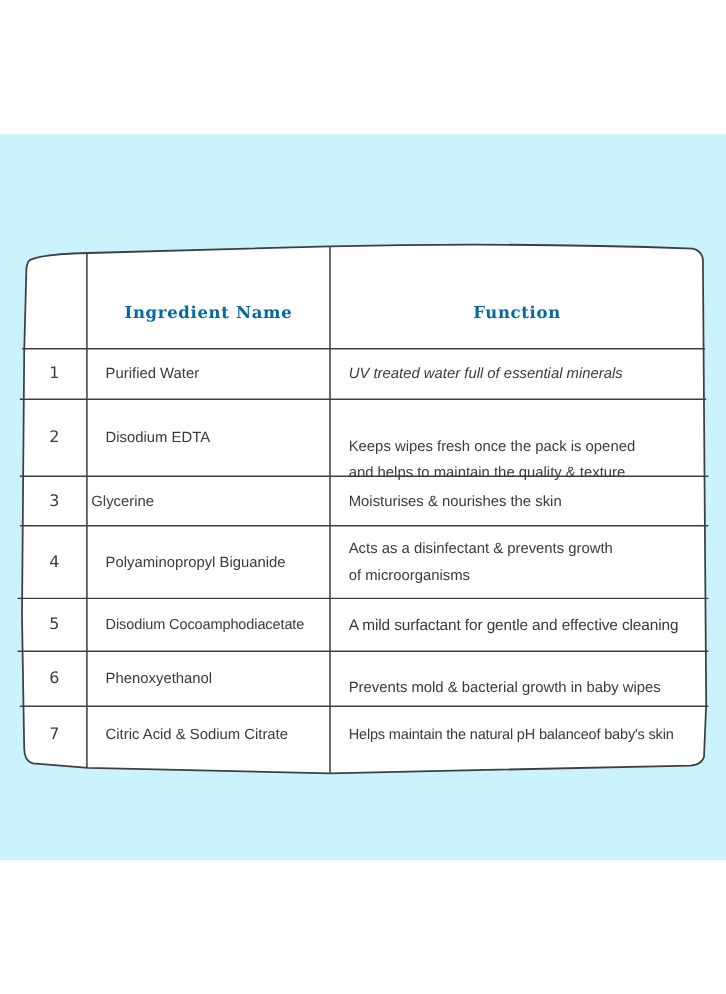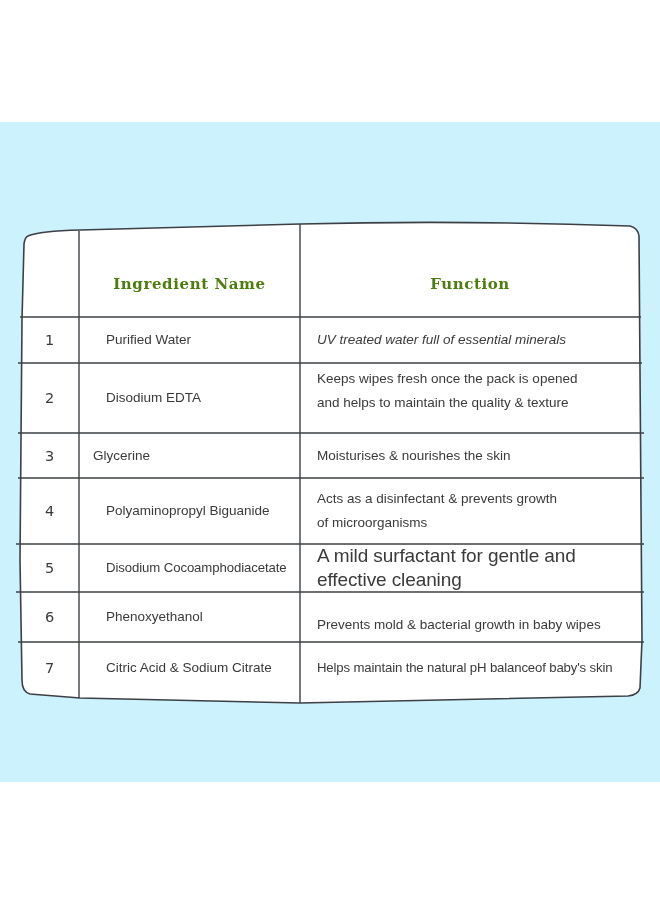--- a/index.html
+++ b/index.html
@@ -33,31 +33,31 @@
       color: #3a3a3a;
       font-family: "Liberation Sans", "DejaVu Sans", sans-serif;
       font-size: 13.5px;
       line-height: 24px;
       box-sizing: border-box;
     }
     .hdr {
       font-family: "DejaVu Serif", "Liberation Serif", serif;
       font-weight: bold;
       font-size: 15px;
-      color: #4d7c0f;
+      color: #0369a1;
       letter-spacing: 0.6px;
       justify-content: center;
     }
     .num {
       justify-content: center;
       font-family: "DejaVu Sans", sans-serif;
       font-size: 14.5px;
       color: #3a3a3a;
     }
-    .name { padding-left: 17px; margin-left: 10px; }
+    .name { padding-left: 17px; }
     .func { padding-left: 17px; white-space: pre-line; }
   </style>
 </head>
 <body>
 
 <div class="band"></div>
 
 <svg class="card-outline" viewBox="0 0 660 904" xmlns="http://www.w3.org/2000/svg">
 
   <path d="M28,236 Q40,231 80,230 L300,224 Q460,220 630,226 Q638,228 639,236 L642,640 L640,688 Q638,695 628,696 L300,703 L80,698 L30,694 Q22,692 22,680 L20,560 L22,320 L24,244 Q25,237 28,236 Z" fill="#ffffff" stroke="#3c4045" stroke-width="1.6"></path>
@@ -80,41 +80,41 @@
 
 <div>
   <div class="cell num" style="left:20px; top:317px; width:59px; height:46px;">1</div>
   <div class="cell name" style="left:79px; top:317px; width:221px; height:46px;">Purified Water</div>
   <div class="cell func" style="left:300px; top:317px; width:342px; height:46px;font-style:italic;">UV treated water full of essential minerals</div>
 </div>
 
 <div>
   <div class="cell num" style="left:20px; top:363px; width:59px; height:70px;">2</div>
   <div class="cell name" style="left:79px; top:363px; width:221px; height:70px;">Disodium EDTA</div>
-  <div class="cell func" style="left:300px; top:356px; width:342px; height:70px;">Keeps wipes fresh once the pack is opened
+  <div class="cell func" style="left:300px; top:383px; width:342px; height:70px;">Keeps wipes fresh once the pack is opened
 and helps to maintain the quality &amp; texture</div>
 </div>
 
 <div>
   <div class="cell num" style="left:20px; top:433px; width:59px; height:45px;">3</div>
   <div class="cell name" style="left:66px; top:433px; width:181px; height:45px;">Glycerine</div>
   <div class="cell func" style="left:300px; top:433px; width:342px; height:45px;">Moisturises &amp; nourishes the skin</div>
 </div>
 
 <div>
   <div class="cell num" style="left:20px; top:478px; width:59px; height:66px;">4</div>
   <div class="cell name" style="left:79px; top:478px; width:221px; height:66px;">Polyaminopropyl Biguanide</div>
   <div class="cell func" style="left:300px; top:478px; width:342px; height:66px;">Acts as a disinfectant &amp; prevents growth
 of microorganisms</div>
 </div>
 
 <div>
   <div class="cell num" style="left:20px; top:544px; width:59px; height:48px;">5</div>
   <div class="cell name" style="left:79px; top:544px; width:221px; height:48px; font-size:13.2px; letter-spacing:-0.1px;">Disodium Cocoamphodiacetate</div>
-  <div class="cell func" style="left:300px; top:544px; width:342px; height:48px; font-size:19px; letter-spacing:-0.1px;">A mild surfactant for gentle and effective cleaning</div>
+  <div class="cell func" style="left:300px; top:544px; width:342px; height:48px; font-size:14px; letter-spacing:-0.1px;">A mild surfactant for gentle and effective cleaning</div>
 </div>
 
 <div>
   <div class="cell num" style="left:20px; top:592px; width:59px; height:50px;">6</div>
   <div class="cell name" style="left:79px; top:592px; width:221px; height:50px;">Phenoxyethanol</div>
   <div class="cell func" style="left:300px; top:592px; width:342px; height:66px;">Prevents mold &amp; bacterial growth in baby wipes</div>
 </div>
 
 <div>
   <div class="cell num" style="left:20px; top:642px; width:59px; height:52px; align-items:flex-start; padding-top:14px;">7</div>

